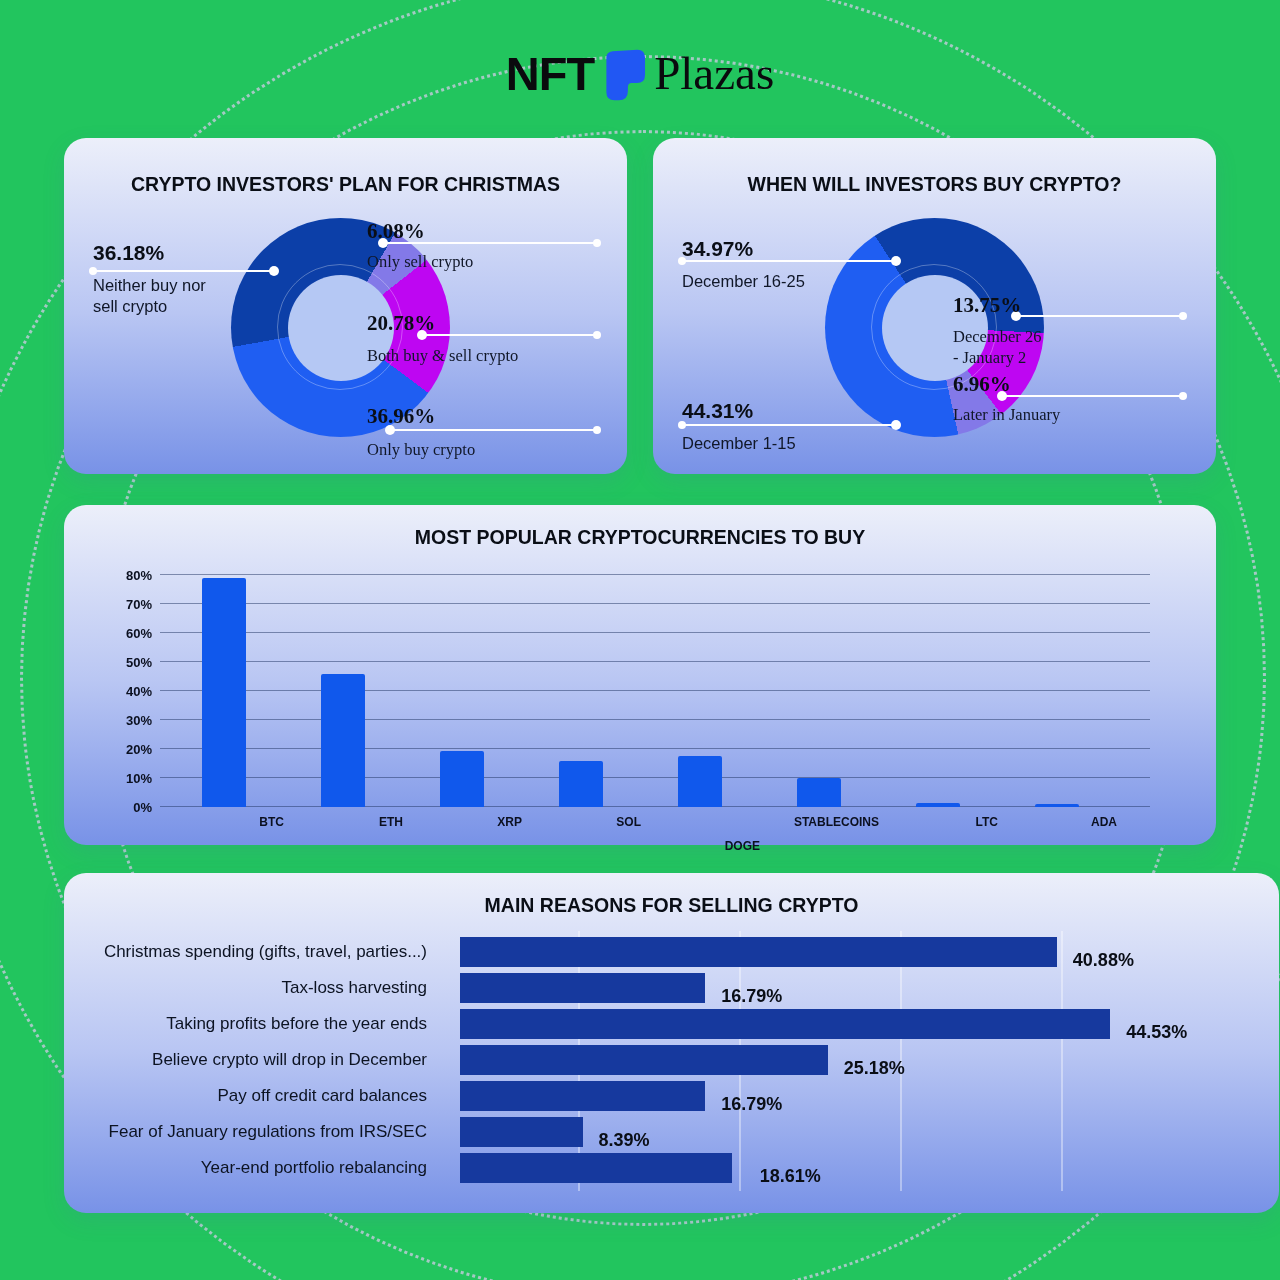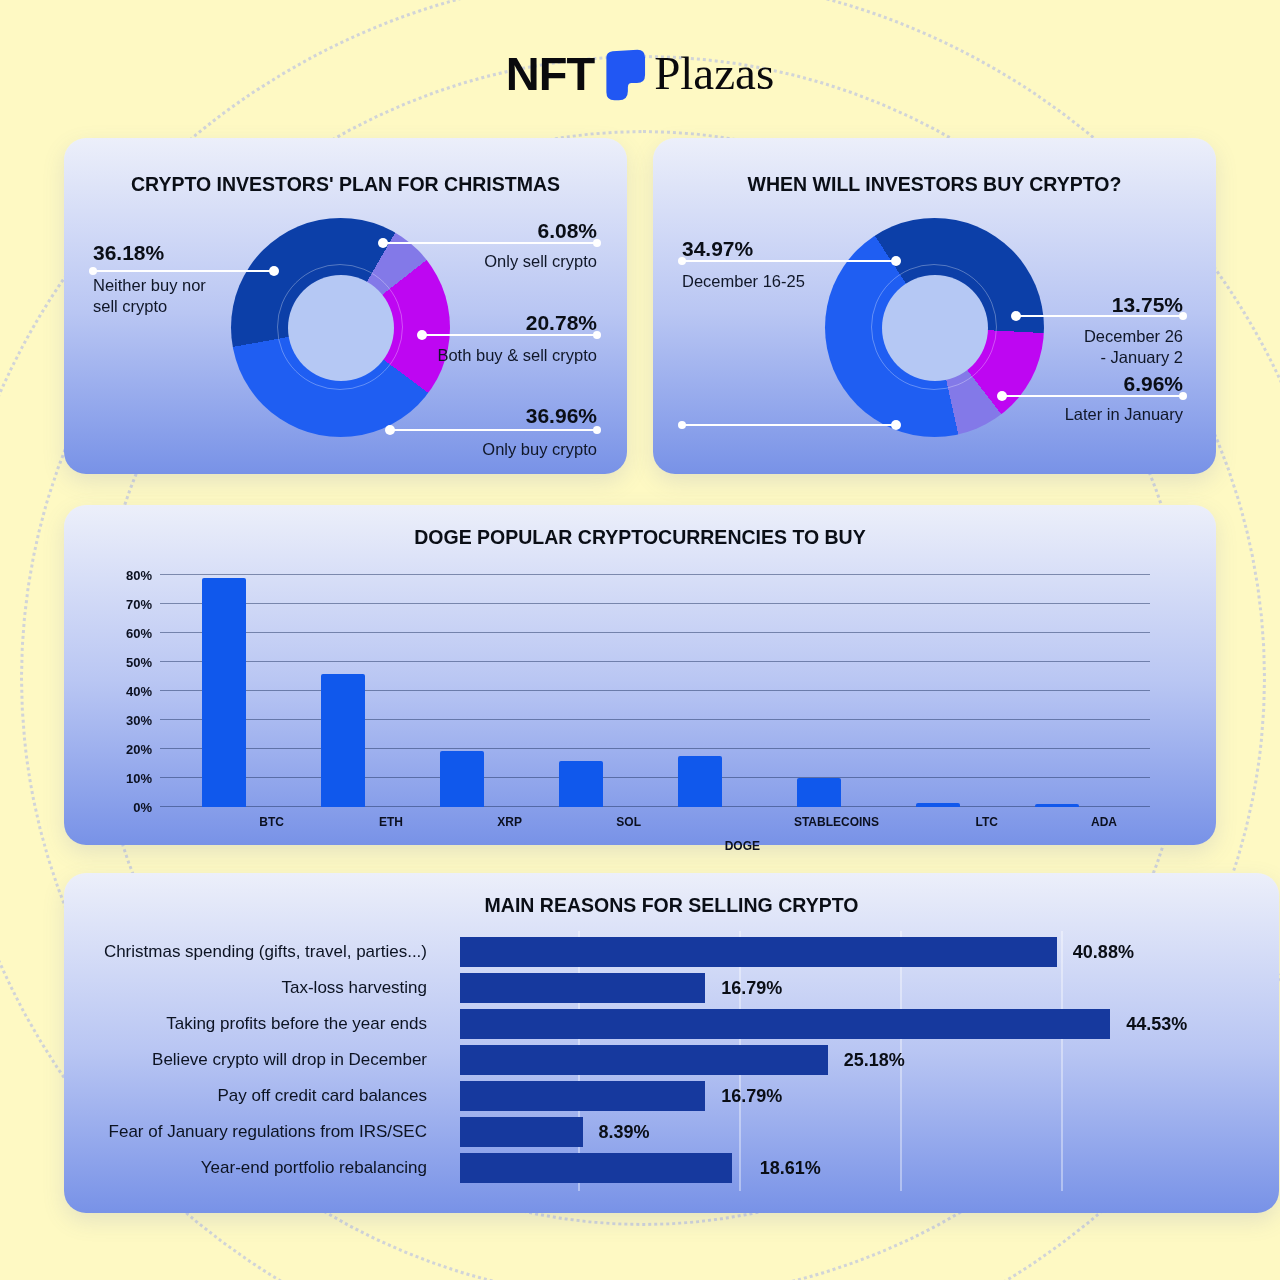--- a/index.html
+++ b/index.html
@@ -1,17 +1,17 @@
 <!DOCTYPE html>
 <html><head>
 <meta charset="utf-8">
 <style>
   html,body{margin:0;padding:0;}
   body{width:1280px;height:1280px;overflow:hidden;font-family:"Liberation Sans",sans-serif;color:#0b101c;}
-  .page{position:relative;width:1280px;height:1280px;background:#fef9c3;overflow:hidden;}
+  .page{position:relative;width:1280px;height:1280px;background:#22c55e;overflow:hidden;}
 
   
   .deco{position:absolute;border:3px dotted #c6cbde;border-radius:50%;opacity:.8;}
   .deco.c1{width:1240px;height:1240px;left:20px;top:55px;}
   .deco.c2{width:1404px;height:1404px;left:-62px;top:-27px;}
   .deco.c3{width:1090px;height:1090px;left:95px;top:130px;}
 
   
   .logo{position:absolute;left:0;top:44px;width:1280px;display:flex;align-items:center;justify-content:center;gap:6px;}
   .logo-nft{font-weight:700;font-size:47px;letter-spacing:-1px;color:#0a0a0d;}
@@ -35,21 +35,21 @@
   .donut .hole{position:absolute;left:50%;top:50%;width:106px;height:106px;margin:-53px 0 0 -53px;border-radius:50%;}
   .donut .ring{position:absolute;left:50%;top:50%;width:124px;height:124px;margin:-63.5px 0 0 -63.5px;border:1.5px solid rgba(255,255,255,0.3);border-radius:50%;}
   .lines{position:absolute;left:0;top:0;pointer-events:none;}
   .lines line{stroke:#ffffff;stroke-width:2;}
   .lines circle{fill:#ffffff;}
 
   
   .callout{position:absolute;}
   .callout .pct{font-size:21px;line-height:22px;font-weight:700;color:#0a0e16;}
   .callout .desc{margin-top:11px;font-size:16.5px;line-height:21px;color:#101728;white-space:pre-line;}
-  .callout.right{text-align:right;width:230px;}
+  .callout.right{text-align:left;width:230px;font-family:Liberation Serif, serif;}
   .callout.left{text-align:left;width:160px;}
   .p1 .co-a{left:29px;top:104px;}
   .p1 .co-b{right:30px;top:82px;}  .p1 .co-b .desc{margin-top:9px;}
   .p1 .co-c{right:30px;top:174px;} .p1 .co-c .desc{margin-top:11px;}
   .p1 .co-d{right:30px;top:267px;} .p1 .co-d .desc{margin-top:12px;}
   .p2 .co-a{left:29px;top:100px;}  .p2 .co-a .desc{}
   .p2 .co-b{right:33px;top:156px;} .p2 .co-b .desc{margin-top:10px;}
   .p2 .co-c{left:29px;top:262px;}  .p2 .co-c .desc{margin-top:11px;}
   .p2 .co-d{right:33px;top:235px;} .p2 .co-d .desc{margin-top:9px;}
 
@@ -59,21 +59,21 @@
   .vbar{position:absolute;bottom:0;width:44px;border-radius:2px 2px 0 0;z-index:2;}
   .yaxis{position:absolute;left:20px;top:70px;width:68px;height:232px;}
   .ytick{position:absolute;right:0;width:100%;text-align:right;font-size:13px;font-weight:700;color:#0b1020;}
   .xtick{position:absolute;top:310px;width:120px;text-align:right;font-size:12px;font-weight:700;color:#0b1020;}
 
   
   .vgrid{position:absolute;top:58px;bottom:22px;width:1.5px;background:rgba(255,255,255,0.38);}
   .hrow{position:absolute;left:0;right:0;height:30px;}
   .hlabel{position:absolute;left:0;top:0;width:363px;text-align:right;line-height:30px;font-size:17px;color:#0c1322;}
   .hbar{position:absolute;left:396px;top:0;height:30px;z-index:2;}
-  .hval{position:absolute;top:0;line-height:30px;font-size:18px;font-weight:700;color:#0a0e16;z-index:2;}
+  .hval{position:absolute;top:8px;line-height:30px;font-size:18px;font-weight:700;color:#0a0e16;z-index:2;}
 </style>
 </head>
 <body>
 
 <div class="page">
   <div class="deco c1"></div>
   <div class="deco c2"></div>
   <div class="deco c3"></div>
 
   <header class="logo">
@@ -145,28 +145,32 @@
     </svg>
     <div class="callout left co-a">
       <div class="pct">34.97%</div>
       <div class="desc">December 16-25</div>
     </div>
     <div class="callout right co-b">
       <div class="pct">13.75%</div>
       <div class="desc">December 26
 - January 2</div>
     </div>
+    <div class="callout left co-c">
+      <div class="pct">44.31%</div>
+      <div class="desc">December 1-15</div>
+    </div>
     <div class="callout right co-d">
       <div class="pct">6.96%</div>
       <div class="desc">Later in January</div>
     </div>
   </section>
 
   <section class="panel p3">
-    <h2>DOGE POPULAR CRYPTOCURRENCIES TO BUY</h2>
+    <h2>MOST POPULAR CRYPTOCURRENCIES TO BUY</h2>
     <div class="yaxis">
         <div class="ytick" style="bottom: -8px;">0%</div>
         <div class="ytick" style="bottom: 21px;">10%</div>
         <div class="ytick" style="bottom: 50px;">20%</div>
         <div class="ytick" style="bottom: 79px;">30%</div>
         <div class="ytick" style="bottom: 108px;">40%</div>
         <div class="ytick" style="bottom: 137px;">50%</div>
         <div class="ytick" style="bottom: 166px;">60%</div>
         <div class="ytick" style="bottom: 195px;">70%</div>
         <div class="ytick" style="bottom: 224px;">80%</div>

